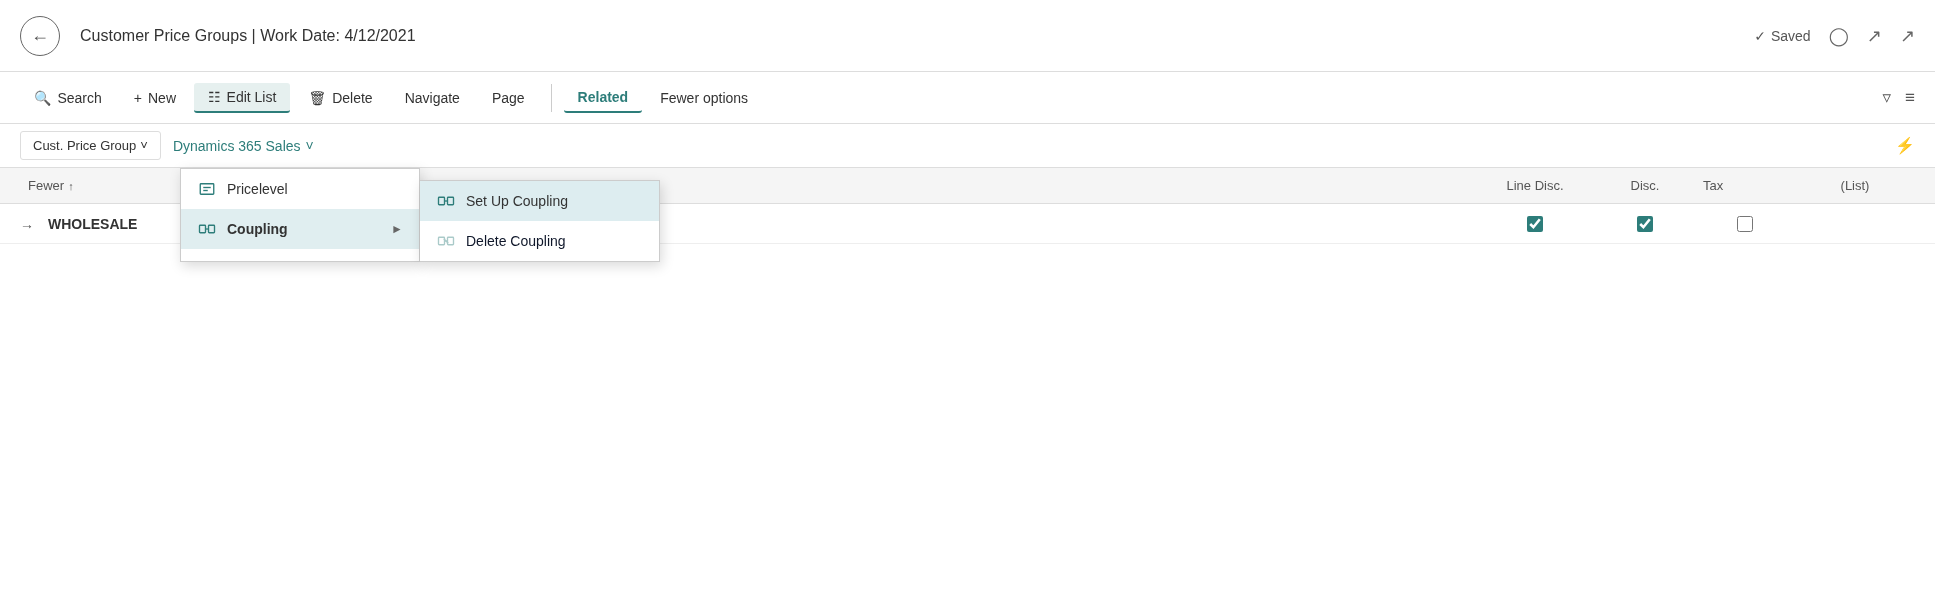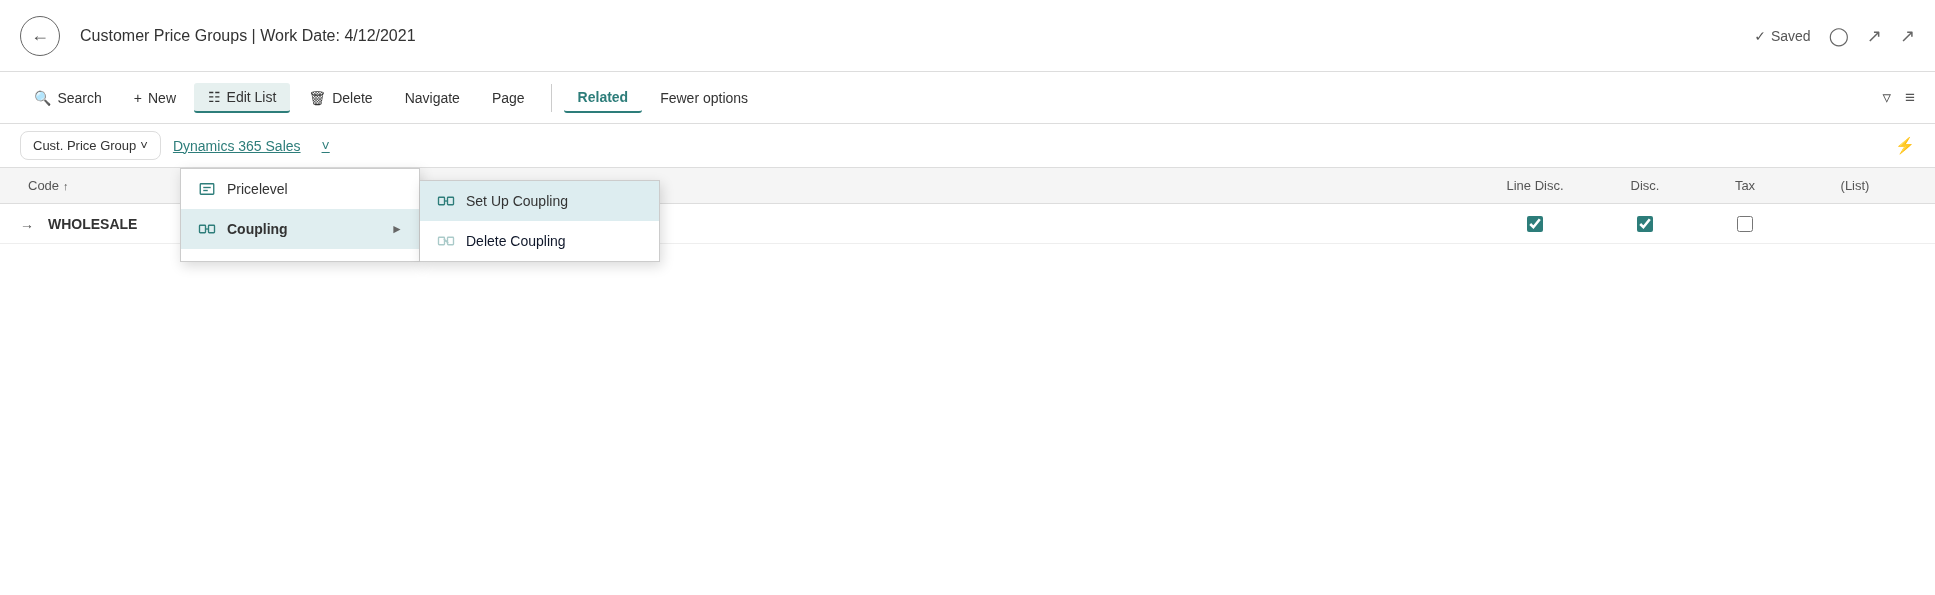--- a/index.html
+++ b/index.html
@@ -104,38 +104,37 @@
       height: 44px;
       padding: 0 20px;
       border-bottom: 1px solid #ddd;
       background: #fff;
       position: relative;
     }
     .group-header-btn {
       display: flex; align-items: center; gap: 4px;
       padding: 6px 12px;
       border: 1px solid #ddd;
-      border-radius: 8px;
+      border-radius: 3px;
       background: #fff;
       cursor: pointer;
       font-size: 13px;
       color: #333;
       white-space: nowrap;
     }
     .dynamics-btn {
-      display: flex; align-items: center; gap: 21px;
+      display: flex; align-items: center; gap: 5px;
       margin-left: 0;
       padding: 6px 12px;
       background: none; border: none;
       cursor: pointer;
       font-size: 14px;
       color: #2d7d7a;
       font-weight: 500;
       white-space: nowrap;
-      text-decoration: underline;
     }
     .pin-icon {
       margin-left: auto;
       font-size: 16px; color: #888; cursor: pointer;
     }
 
     
     .table-area {
       position: relative;
       background: #fff;
@@ -150,21 +149,21 @@
     }
     .col-label {
       font-size: 13px;
       color: #555;
       padding: 0 8px;
     }
     .col-code { width: 220px; display: flex; align-items: center; gap: 4px; }
     .col-spacer { flex: 1; }
     .col-linedisc { width: 120px; text-align: center; }
     .col-disc { width: 100px; text-align: center; }
-    .col-tax { width: 100px; text-align: center; }
+    .col-tax { width: 100px; text-align: left; }
     .col-price { width: 120px; text-align: center; }
 
     .table-row {
       display: flex;
       align-items: center;
       height: 40px;
       border-bottom: 1px solid #eee;
       padding: 0 20px;
     }
     .row-arrow { width: 20px; color: #555; font-size: 14px; }
@@ -361,21 +360,21 @@
             </svg>
         </span>
         <span>Delete Coupling</span>
       </button>
     </div>
   </div>
 </div>
 
 <div class="table-col-row">
   <div class="col-code col-label">
-    <span>Code</span>
+    <span>Fewer</span>
     <span style="font-size:11px;">↑</span>
   </div>
   <div class="col-spacer"></div>
   <div class="col-linedisc col-label">
     <span>Line Disc.</span>
   </div>
   <div class="col-disc col-label">
     <span>Disc.</span>
   </div>
   <div class="col-tax col-label">

